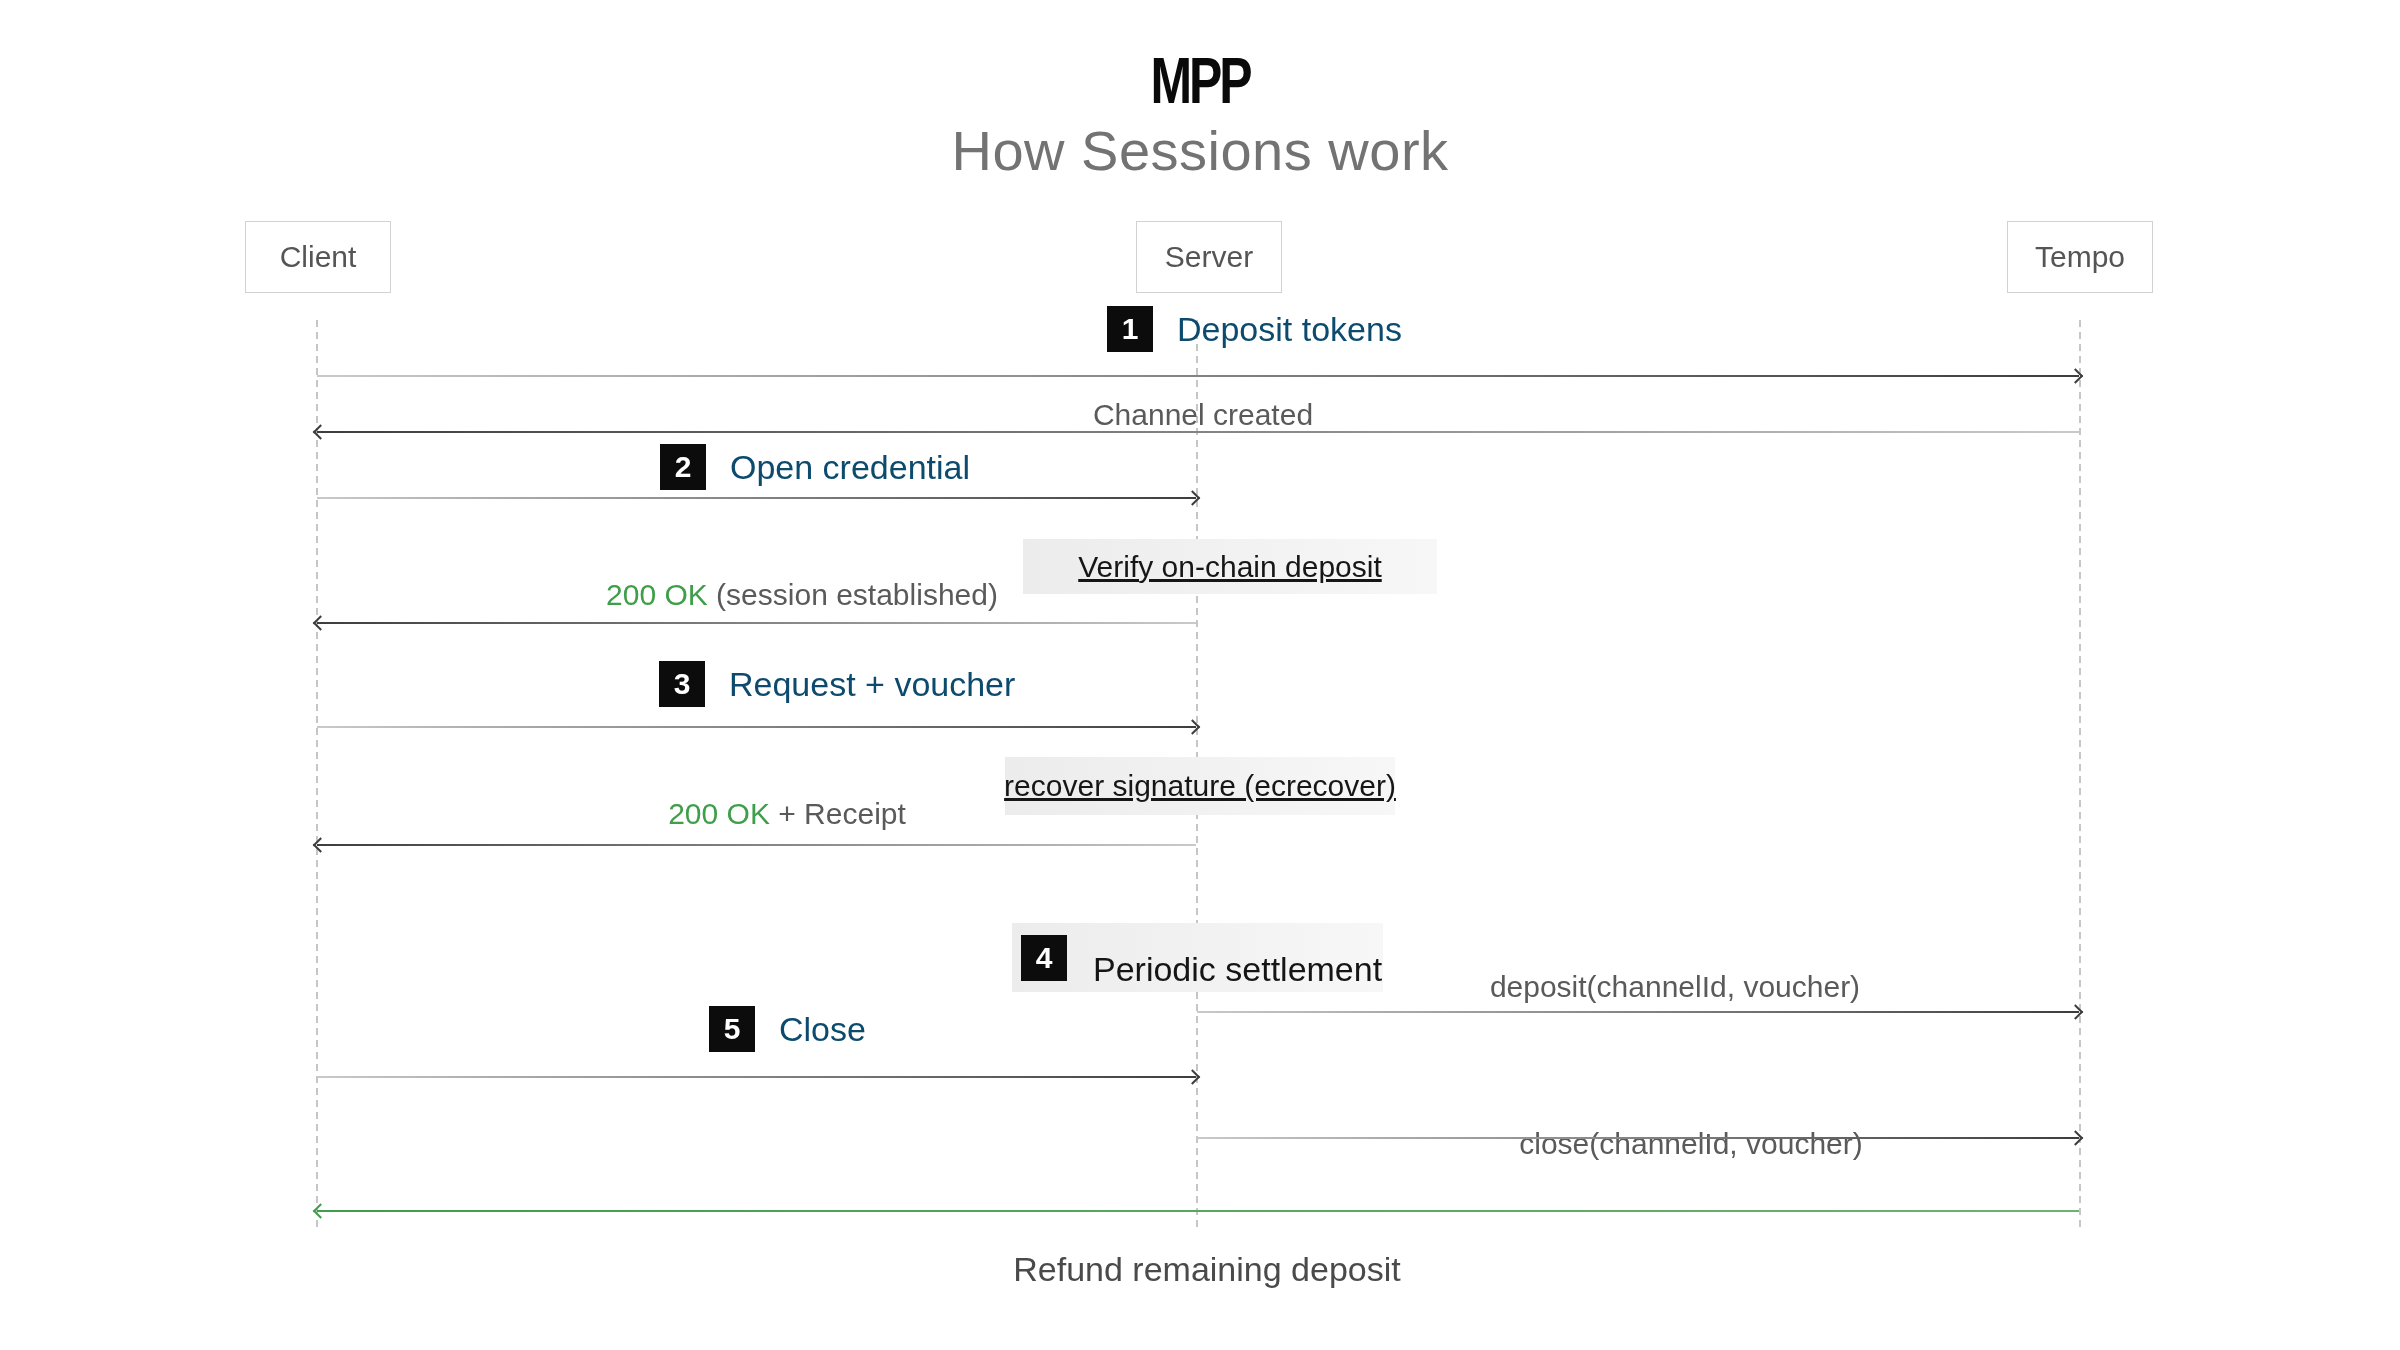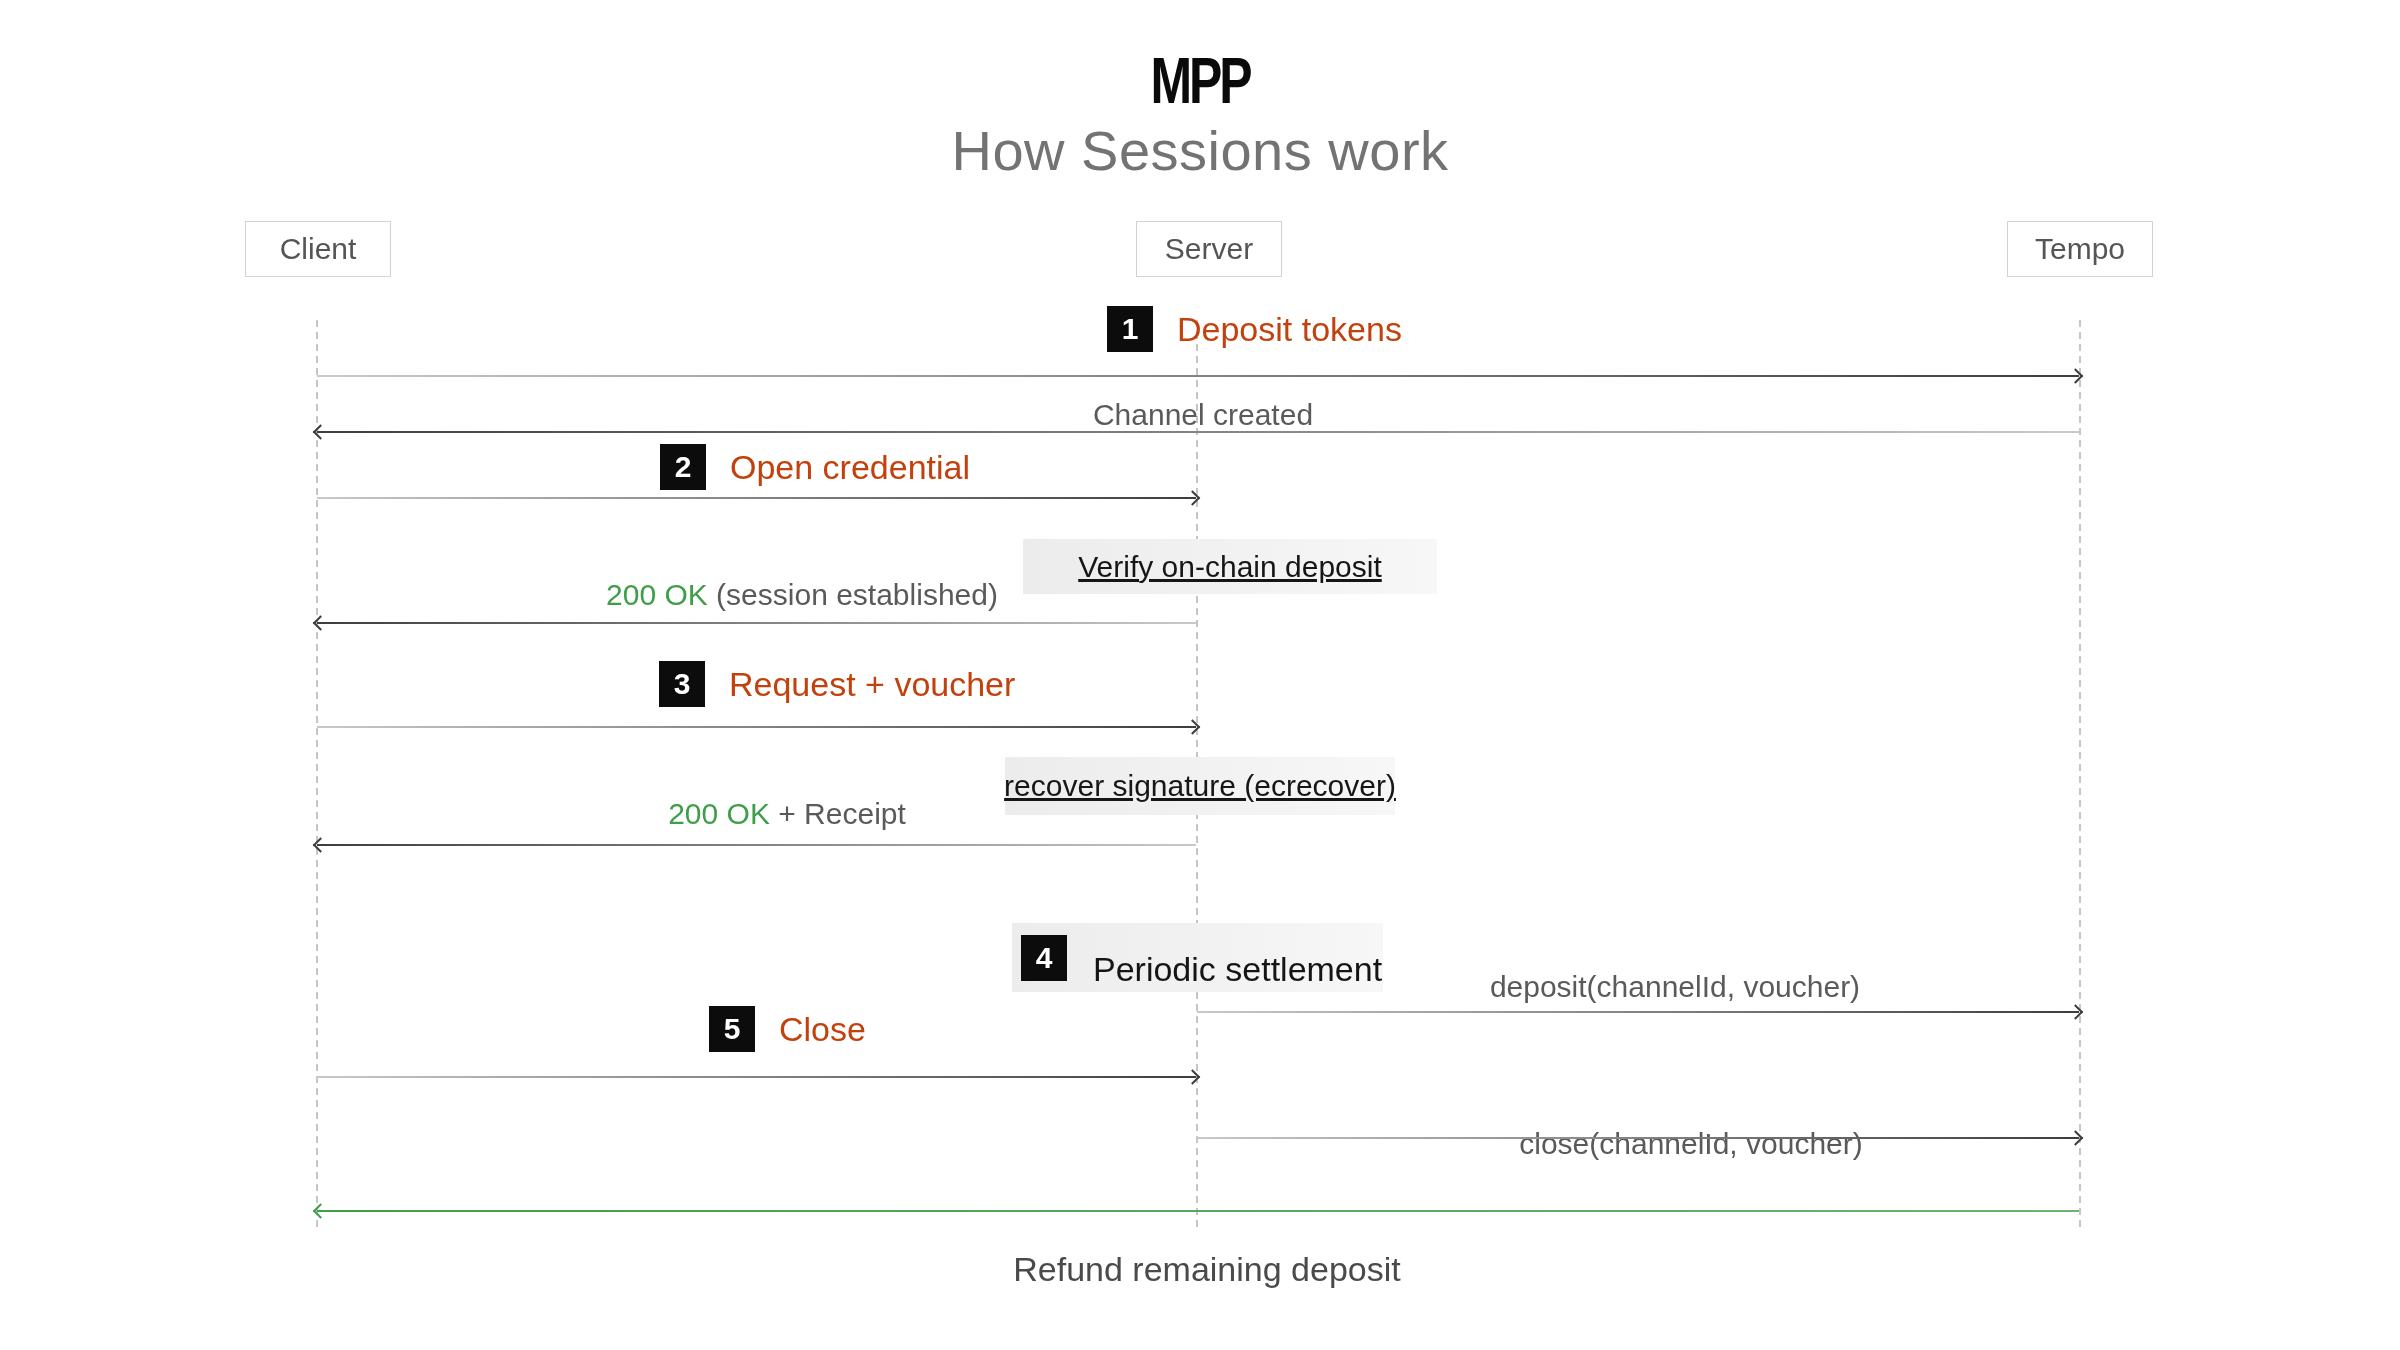--- a/index.html
+++ b/index.html
@@ -12,37 +12,37 @@
     position:absolute;left:0;right:0;top:44px;text-align:center;
     font-size:64px;font-weight:700;color:#0a0a0a;letter-spacing:-4px;
     transform:scaleX(.78);
   }
   .title{
     position:absolute;left:0;right:0;top:118px;text-align:center;
     font-size:56px;font-weight:500;color:#737373;letter-spacing:.5px;
   }
   
   .actor{
-    position:absolute;top:221px;width:146px;height:56px;background:#fff;
+    position:absolute;top:221px;width:146px;height:72px;background:#fff;
     border:1.5px solid #d2d2d2;display:flex;align-items:center;justify-content:center;
     font-size:30px;color:#555;box-sizing:border-box;
   }
   
   .lifeline{
     position:absolute;top:320px;height:908px;width:2px;
     background:repeating-linear-gradient(to bottom,#c6c6c6 0 7px,transparent 7px 12px);
   }
   
   .msg{position:absolute;display:flex;align-items:center;gap:24px;}
   .badge{
     width:46px;height:46px;background:#0c0c0c;color:#fff;flex:0 0 auto;
     display:flex;align-items:center;justify-content:center;
     font-size:30px;font-weight:700;
   }
-  .mtext{font-size:34px;color:#c2410c;white-space:nowrap;}
+  .mtext{font-size:34px;color:#0c4a6e;white-space:nowrap;}
   .mtext.dark{color:#151515;margin-top:24px;}
   
   .sub{
     position:absolute;transform:translateX(-50%);font-size:30px;color:#5a5a5a;
     white-space:nowrap;
   }
   .sub .ok{color:#3f9e49;}
   .sub.big{font-size:34px;color:#4a4a4a;}
   
   .note{

